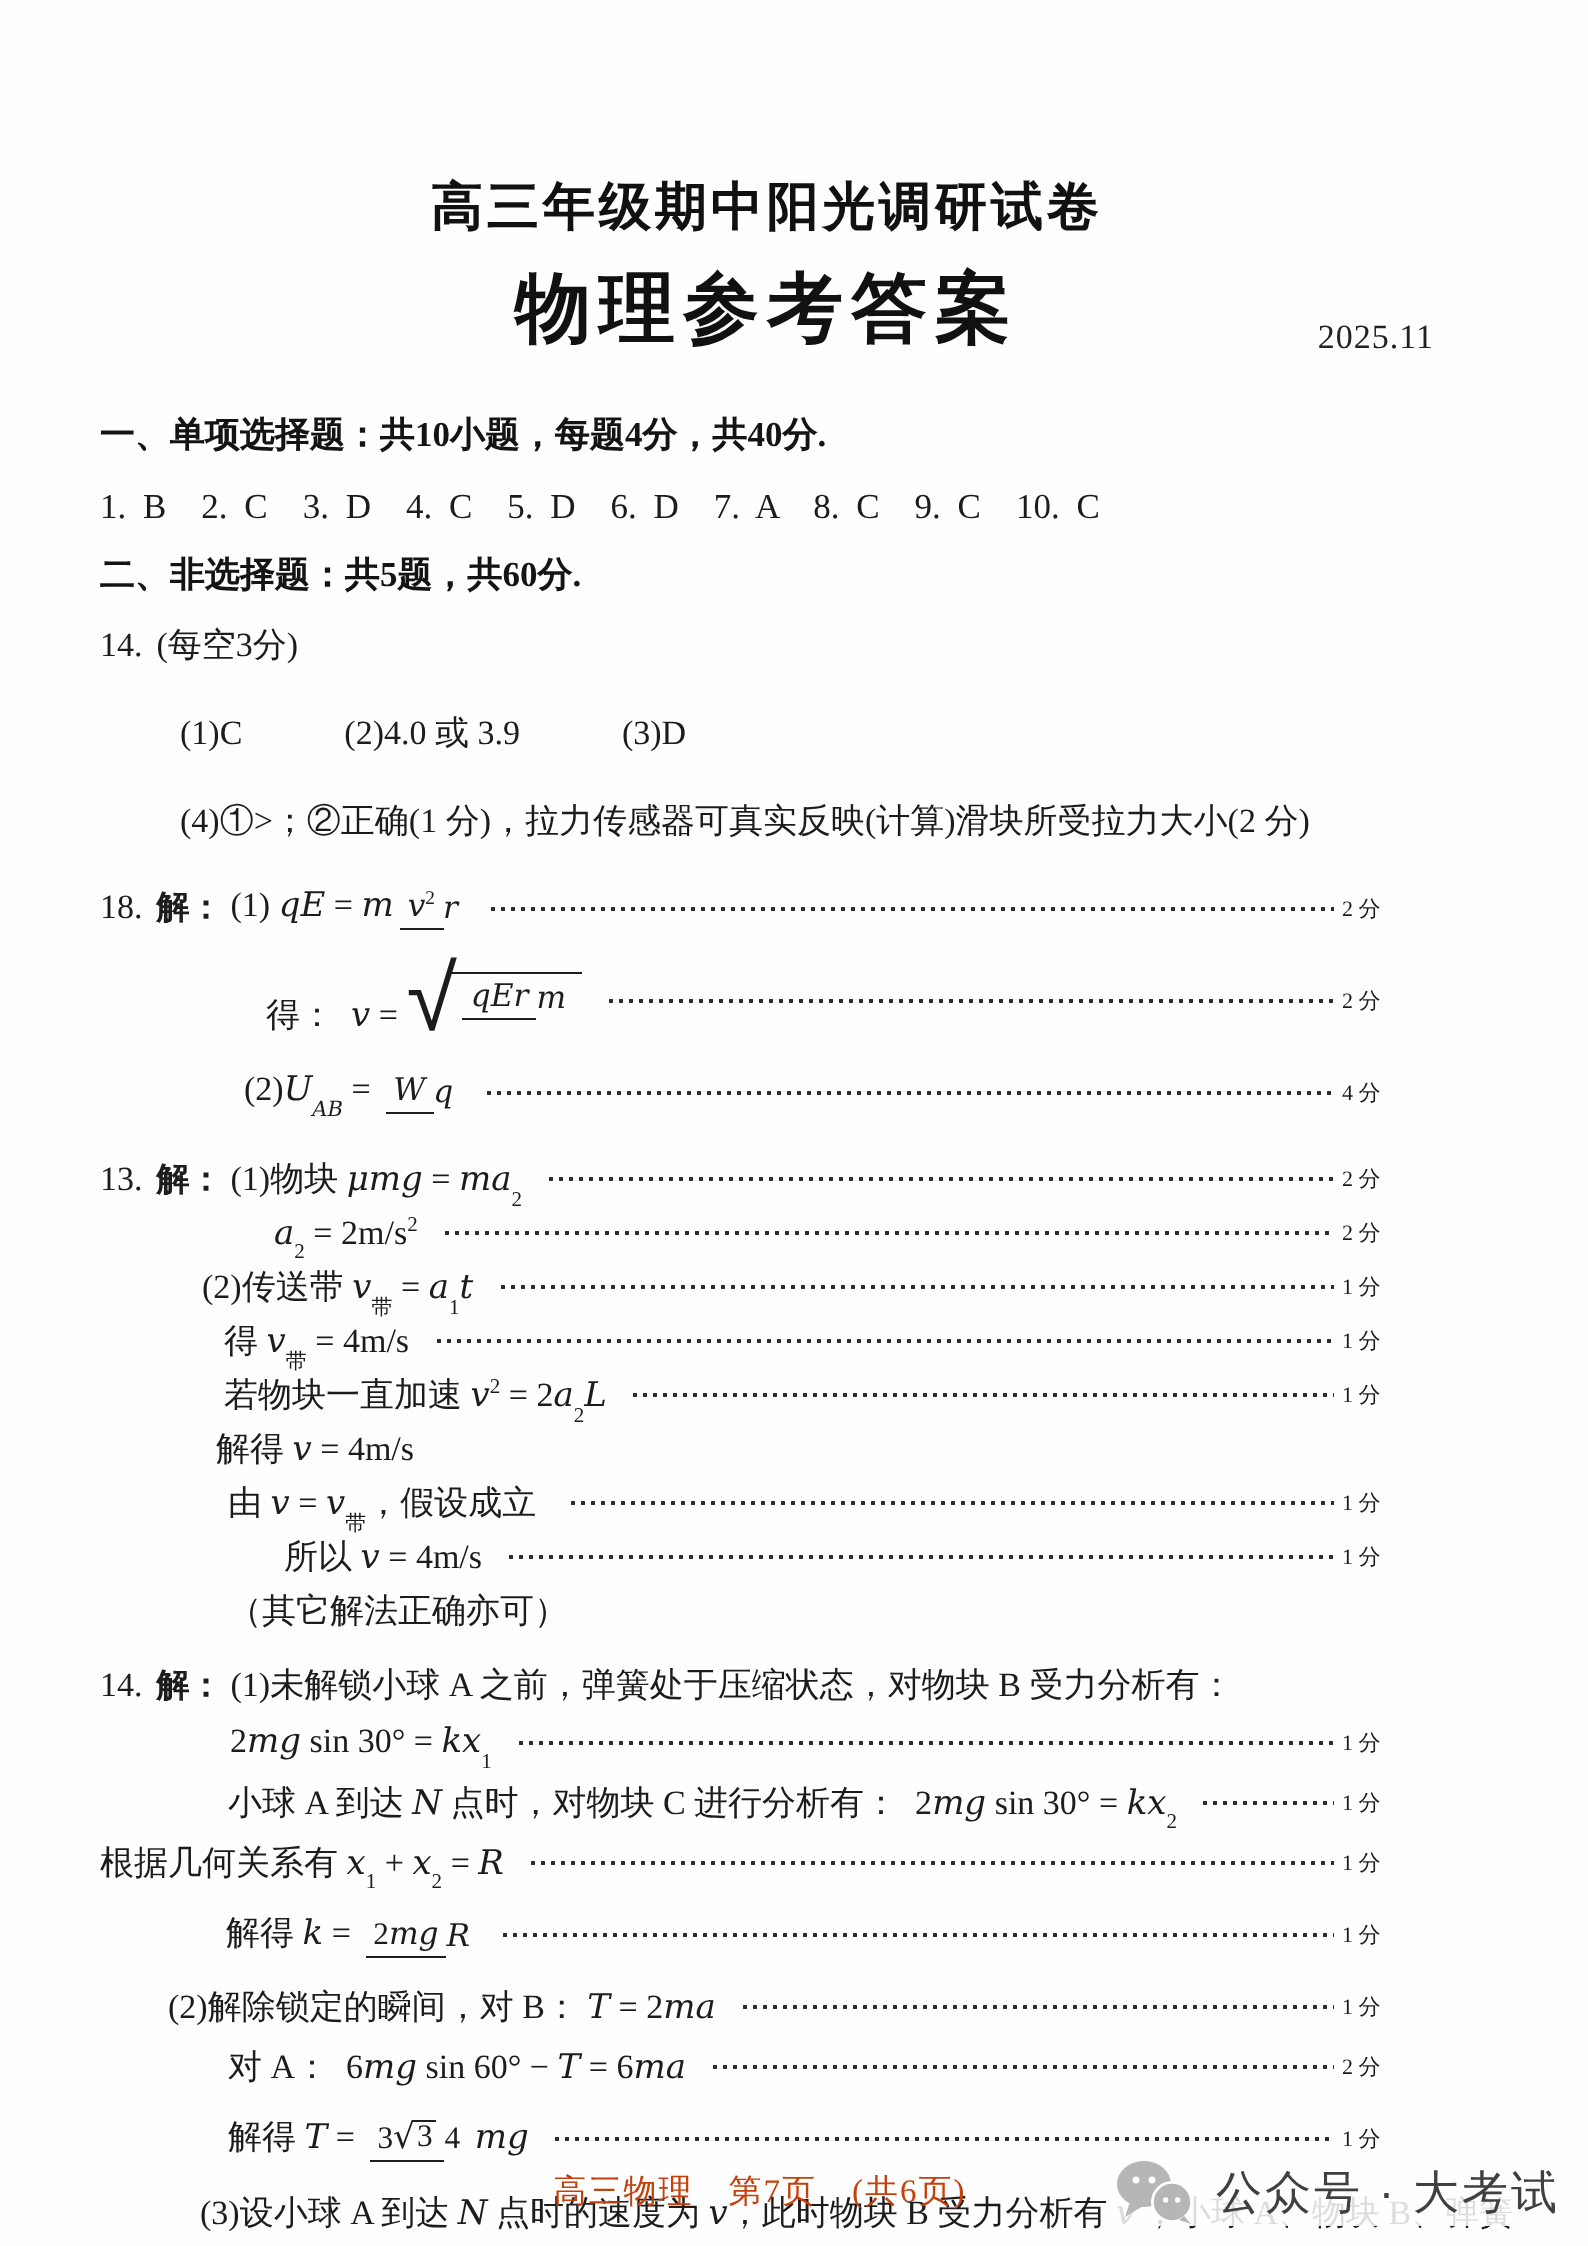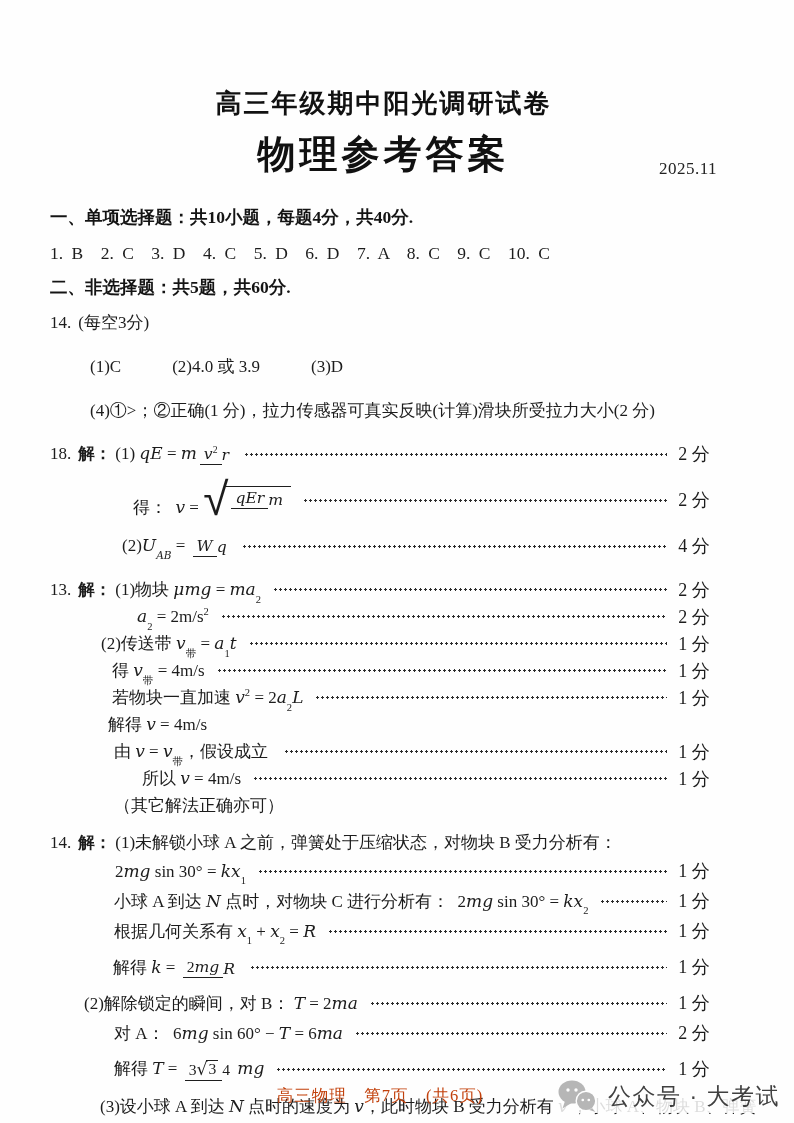--- a/index.html
+++ b/index.html
@@ -61,21 +61,21 @@
   .formula { flex: 0 0 auto; white-space: pre; }
   .plain-seg { white-space: pre-wrap; }
   .leader {
     flex: 1 1 auto; height: 3px; align-self: center;
     margin: 0 4px 0 12px;
     background-image: radial-gradient(circle, #2b2b2b 1.05px, rgba(0,0,0,0) 1.2px);
     background-size: 5px 3px;
     background-position: left center;
     background-repeat: repeat-x;
   }
-  .score { flex: 0 0 auto; width: 46px; text-align: center; font-size: 18px; white-space: pre; }
+  .score { flex: 0 0 auto; width: 46px; text-align: left; font-size: 11px; white-space: pre; }
 
   .mi { font-style: italic; font-family: "DejaVu Serif", serif; }
   sub { font-size: 0.62em; line-height: 0; position: relative; top: 0.32em; }
   sup { font-size: 0.62em; line-height: 0; }
   .frac {
     display: inline-flex; flex-direction: row; align-items: center;
     vertical-align: middle; font-size: 0.92em; line-height: 1.08; margin: 0 3px;
   }
   .fnum { border-bottom: 1.4px solid #1e1e1e; padding: 0 4px 1px; }
   .fden { padding-top: 1px; }
@@ -211,21 +211,21 @@
       <div class="line s-line" style="margin-left:65px; min-height:30px">
         <span class="formula"><span>2</span><span class="mi">mg</span><span> sin 30° = </span><span class="mi">kx</span><sub>1</sub></span>
         <span class="leader"></span>
         <span class="score">1 分</span>
       </div>
       <div class="line s-line" style="margin-left:64px; min-height:30px">
         <span class="formula"><span>小球 A 到达 </span><span class="mi">N</span><span> 点时，对物块 C 进行分析有：  2</span><span class="mi">mg</span><span> sin 30° = </span><span class="mi">kx</span><sub>2</sub></span>
         <span class="leader"></span>
         <span class="score">1 分</span>
       </div>
-      <div class="line s-line" style="margin-left:64px; min-height:30px">
+      <div class="line s-line" style="min-height:30px">
         <span class="formula"><span>根据几何关系有 </span><span class="mi">x</span><sub>1</sub><span> + </span><span class="mi">x</span><sub>2</sub><span> = </span><span class="mi">R</span></span>
         <span class="leader"></span>
         <span class="score">1 分</span>
       </div>
       <div class="line f-line" style="margin-left:63px">
         <span class="formula"><span>解得 </span><span class="mi">k</span><span> = </span><span class="frac"><span class="fnum"><span>2</span><span class="mi">mg</span></span><span class="fden"><span class="mi">R</span></span></span></span>
         <span class="leader"></span>
         <span class="score">1 分</span>
       </div>
       <div class="line s-line" style="margin-left:34px; min-height:30px">

